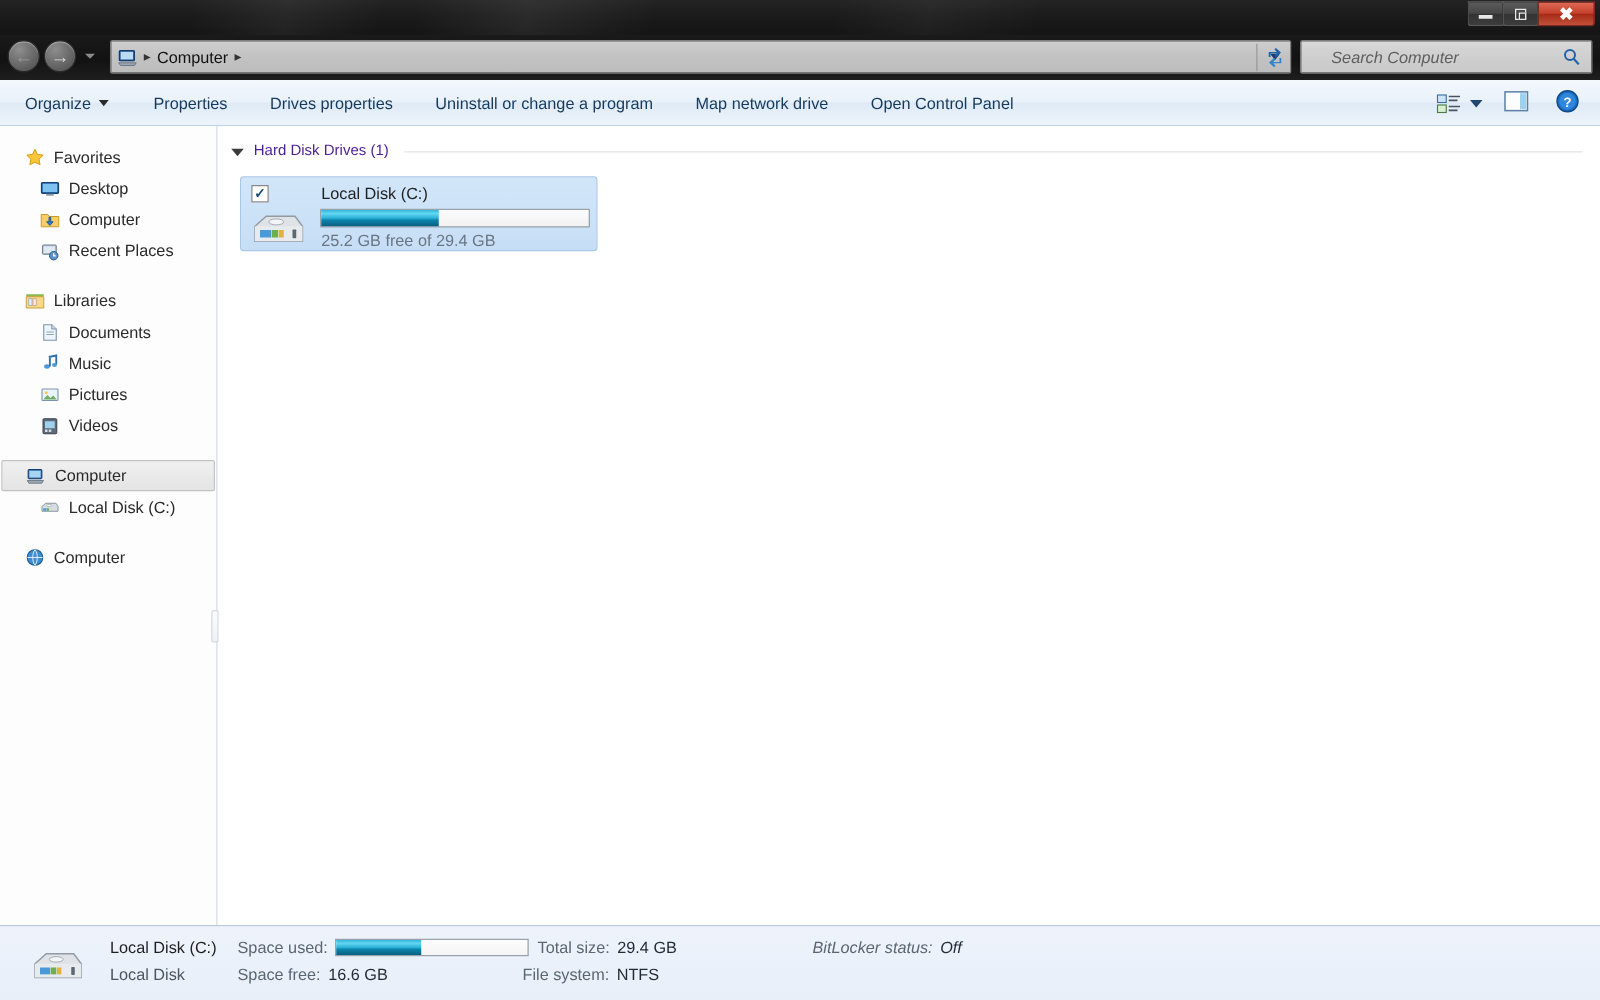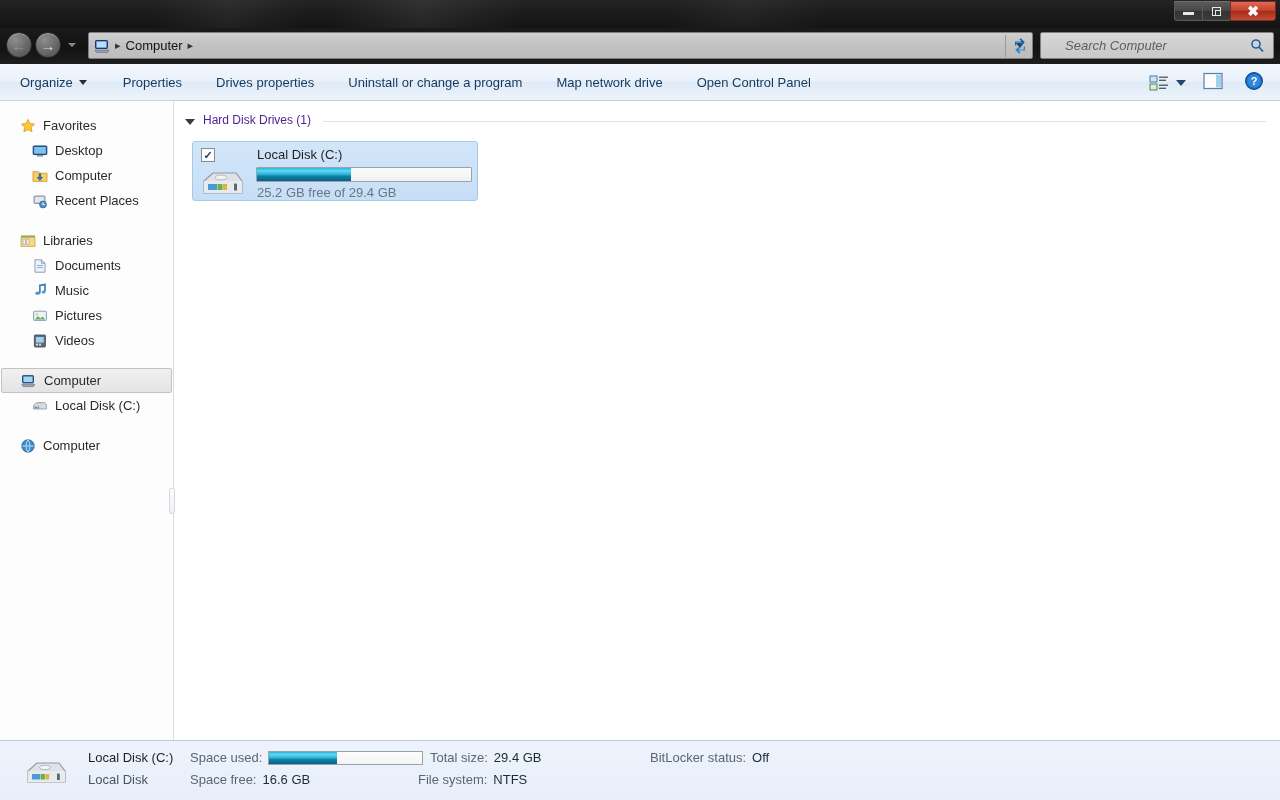--- a/index.html
+++ b/index.html
@@ -223,21 +223,21 @@
   }
   .sb-sub {
     position: absolute; left: 88px; top: 31px; color: #4a5560; font-size: 13px;
   }
   .sb-lbl { color: #5a6672; font-size: 13px; }
   .sb-val { color: #1f2a33; font-size: 13px; }
   .sb-f1 { position: absolute; left: 190px; top: 9px; display: flex; align-items: center; gap: 6px; }
   .sb-f2 { position: absolute; left: 190px; top: 31px; display: flex; align-items: center; gap: 6px; }
   .sb-f3 { position: absolute; left: 430px; top: 9px; display: flex; align-items: center; gap: 6px; }
   .sb-f4 { position: absolute; left: 418px; top: 31px; display: flex; align-items: center; gap: 6px; }
-  .sb-f5 { position: absolute; left: 650px; top: 9px; display: flex; align-items: center; gap: 6px; }
+  .sb-f5 { position: absolute; left: 650px; top: 9px; display: flex; align-items: center; gap: 6px; font-style: italic; }
   .sb-bar {
     width: 155px; height: 14px;
     background: linear-gradient(180deg,#fdfdfd,#f4f4f4);
     border: 1px solid #9aa3ab;
   }
   .sb-bar-fill {
     height: 100%;
     background: linear-gradient(180deg, #2fb5dd 0%, #63d6f0 22%, #2ab0d6 50%, #0b84ab 62%, #0c5f80 100%);
   }
 </style>

